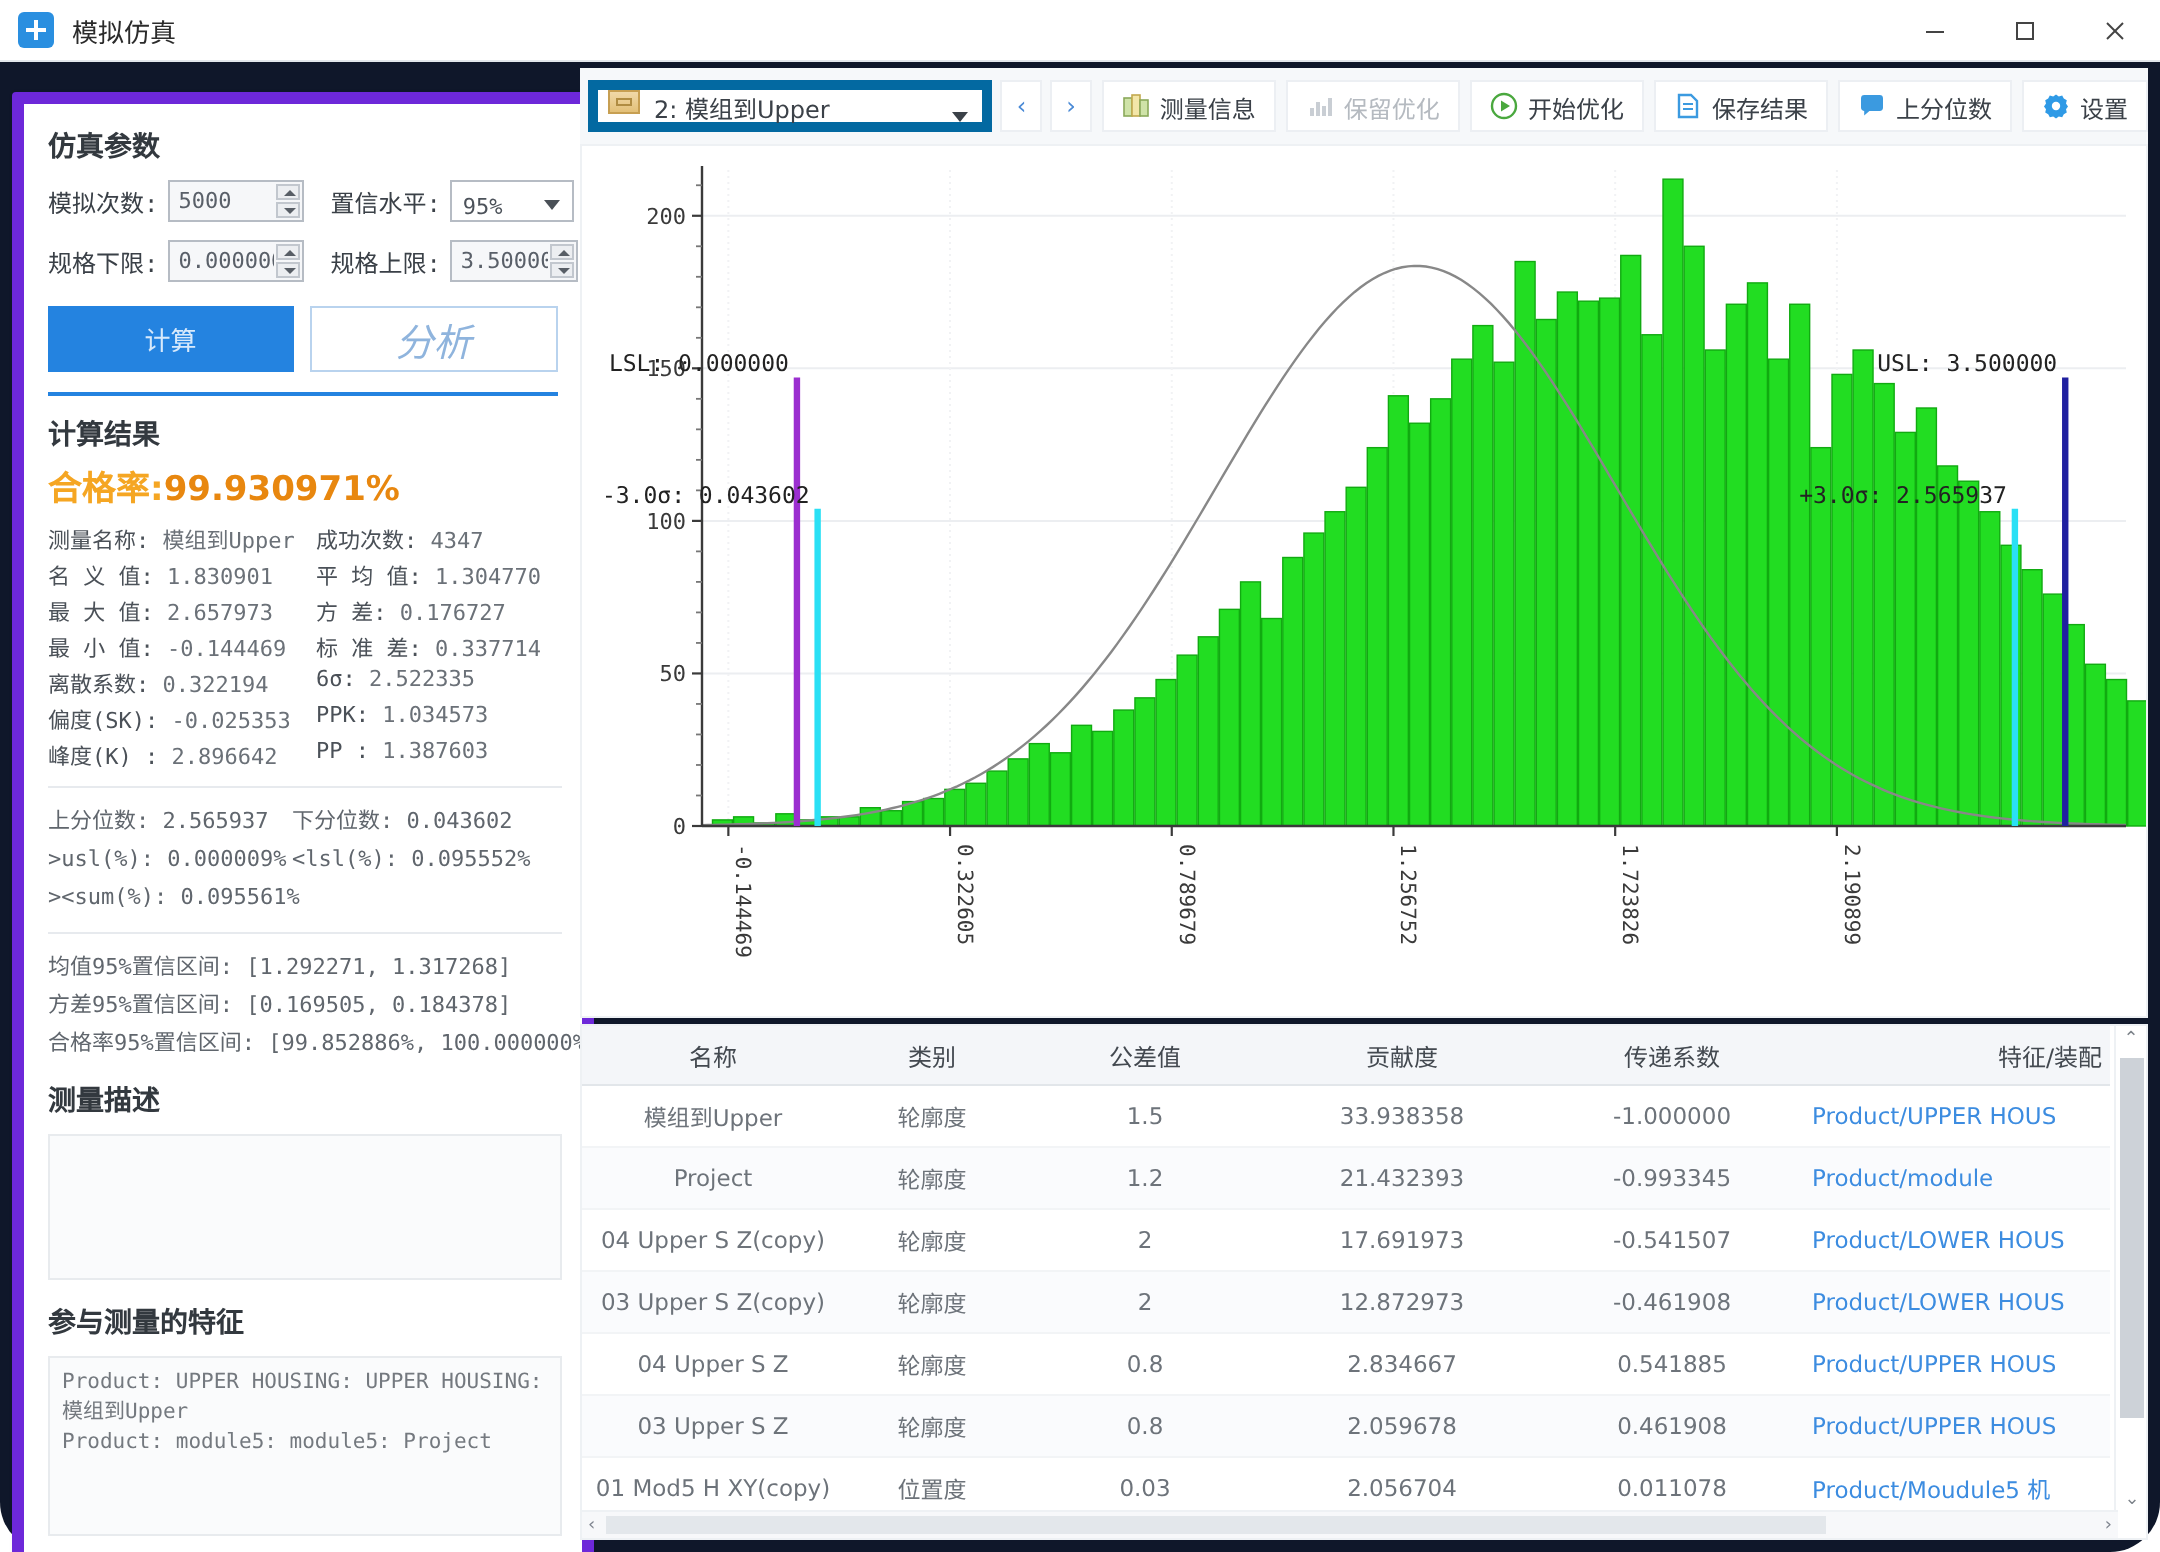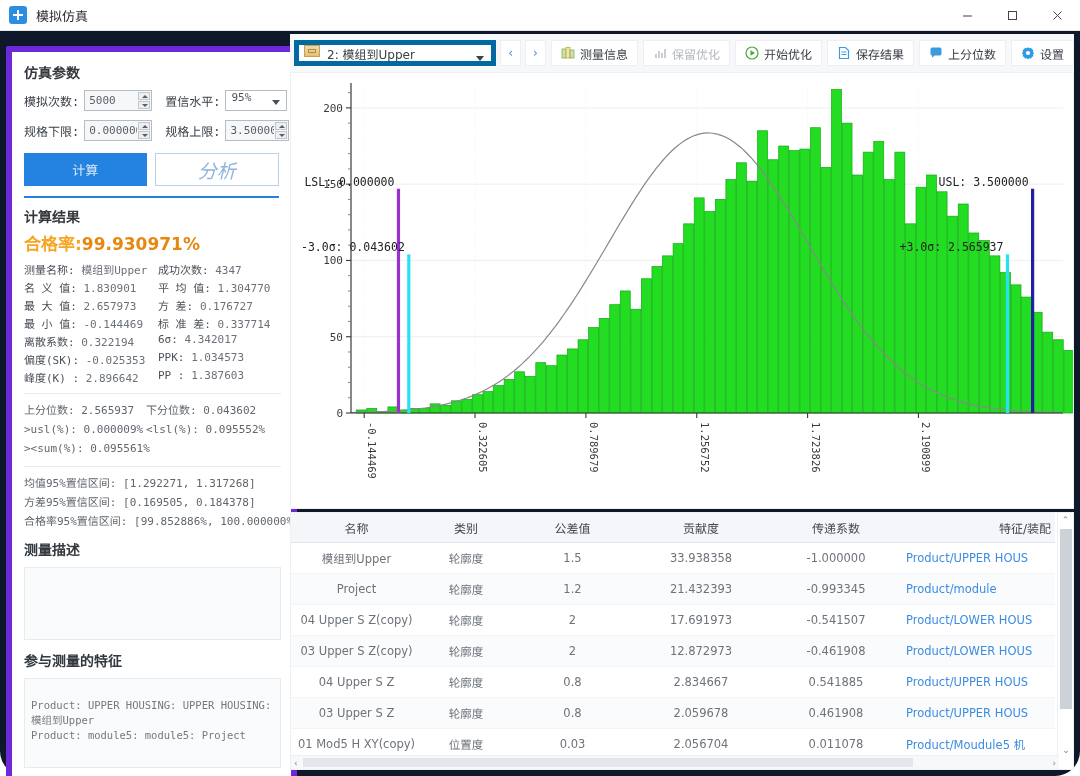--- a/index.html
+++ b/index.html
@@ -161,21 +161,21 @@
 
   .combo {
     position: relative;
     margin-left: 5px;
     width: 62px;
     height: 21px;
     border: 1px solid #b6bcc4;
     background: #ffffff;
     box-sizing: border-box;
     display: flex;
-    align-items: flex-start;
+    align-items: flex-end;
   }
   .combo .val {
     padding-left: 5px;
     font-size: 11px;
     color: #4c525a;
     font-family: "DejaVu Sans Mono", monospace;
   }
   .combo .caret {
     position: absolute;
     right: 6px; top: 9px;
@@ -277,21 +277,21 @@
     background: #fafbfc;
     border: 1px solid #e8ebee;
     box-sizing: border-box;
   }
   .feat-box {
     margin: 6px 10px 0 12px;
     height: 90px;
     background: #fafbfc;
     border: 1px solid #e8ebee;
     box-sizing: border-box;
-    padding: 19px 6px;
+    padding: 5px 6px;
     font-family: "DejaVu Sans Mono", monospace;
     font-size: 10.5px;
     color: #74797f;
     line-height: 15px;
     overflow: hidden;
   }
 
   
   .right-area {
     position: absolute;
@@ -559,21 +559,21 @@
     <div class="stats">
       <div class="kv"><span class="k">测量名称:</span> <span class="v">模组到Upper</span></div>
       <div class="kv"><span class="k">成功次数:</span> <span class="v">4347</span></div>
       <div class="kv"><span class="k">名 义 值:</span> <span class="v">1.830901</span></div>
       <div class="kv"><span class="k">平 均 值:</span> <span class="v">1.304770</span></div>
       <div class="kv"><span class="k">最 大 值:</span> <span class="v">2.657973</span></div>
       <div class="kv"><span class="k">方    差:</span> <span class="v">0.176727</span></div>
       <div class="kv"><span class="k">最 小 值:</span> <span class="v">-0.144469</span></div>
       <div class="kv"><span class="k">标 准 差:</span> <span class="v">0.337714</span></div>
       <div class="kv"><span class="k">离散系数:</span> <span class="v">0.322194</span></div>
-      <div class="kv"><span class="k">6σ:</span> <span class="v">4.342017</span></div>
+      <div class="kv"><span class="k">6σ:</span> <span class="v">2.522335</span></div>
       <div class="kv"><span class="k">偏度(SK):</span> <span class="v">-0.025353</span></div>
       <div class="kv"><span class="k">PPK:</span> <span class="v">1.034573</span></div>
       <div class="kv"><span class="k">峰度(K) :</span> <span class="v">2.896642</span></div>
       <div class="kv"><span class="k">PP :</span> <span class="v">1.387603</span></div>
     </div>
 
     <div class="hr"></div>
 
     <div class="block">
       <div class="two">

